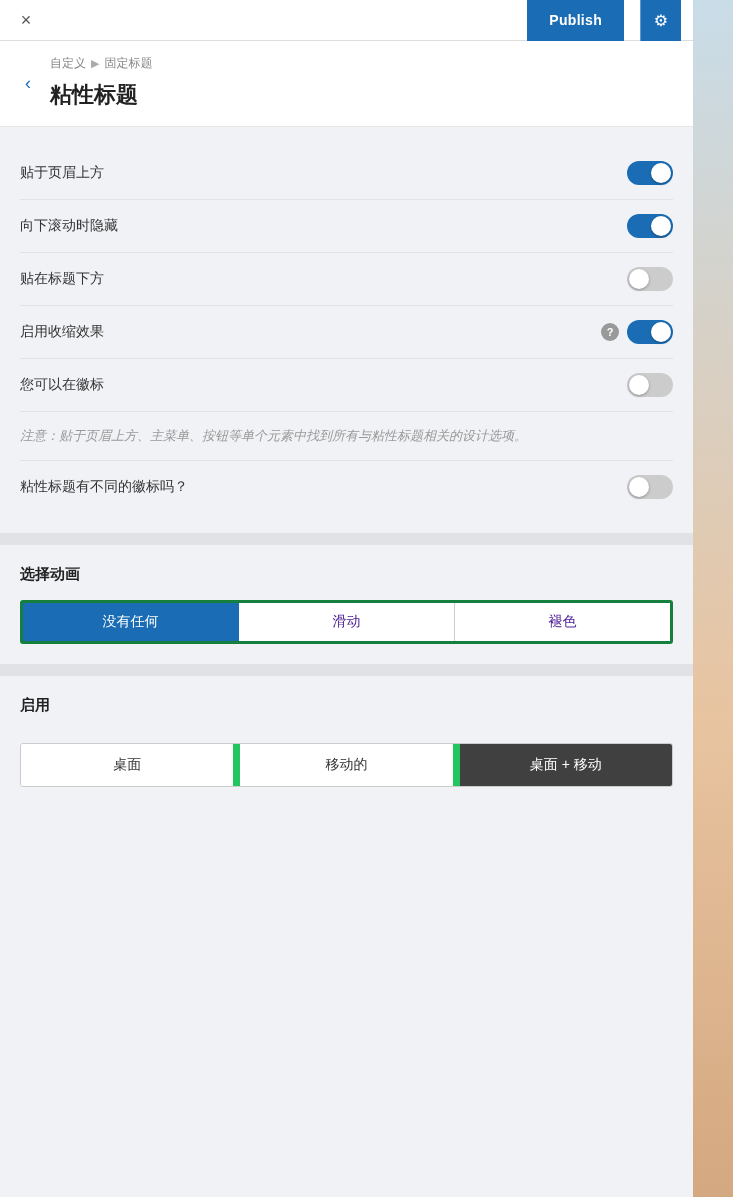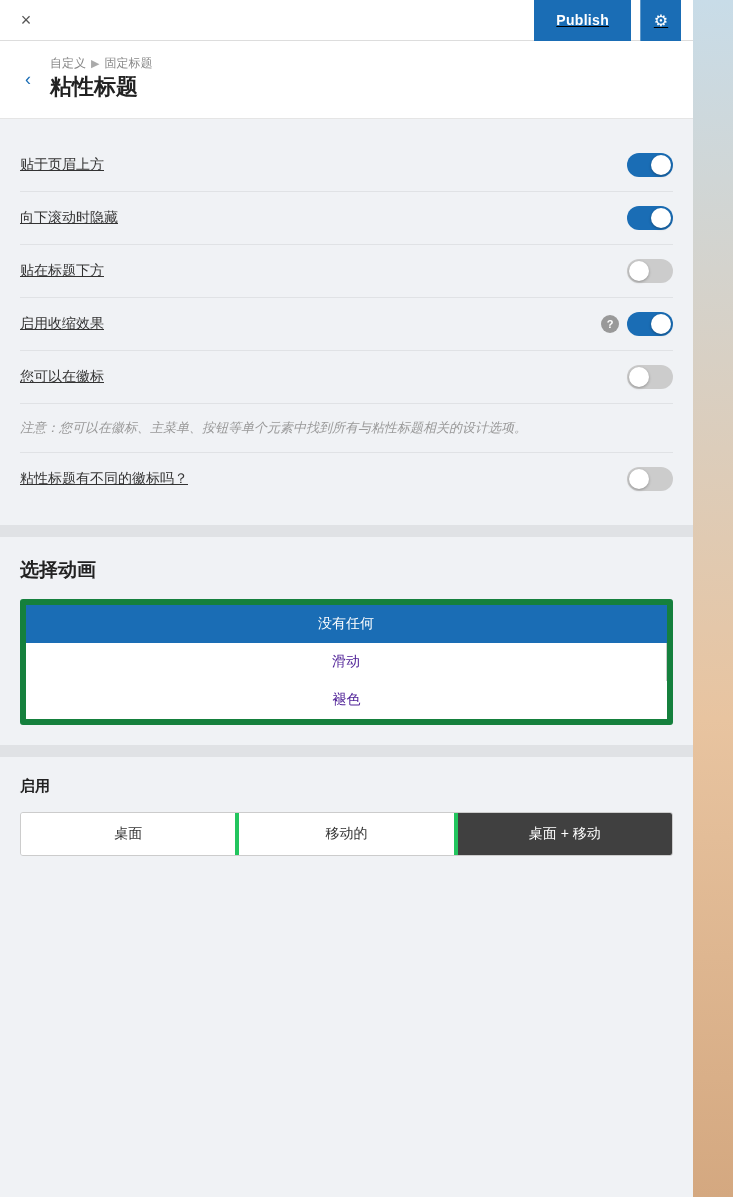--- a/index.html
+++ b/index.html
@@ -51,22 +51,21 @@
       align-items: center;
       justify-content: center;
       cursor: pointer;
       color: #555;
       font-size: 18px;
       font-weight: 300;
     }
 
     .toolbar-right {
       display: flex;
-      gap: 9px;
-      text-decoration: underline;
+      gap: 16px;
     }
 
     .publish-btn {
       background: #1a6db5;
       color: #fff;
       border: none;
       padding: 8px 22px;
       font-size: 14px;
       font-weight: 600;
       cursor: pointer;
@@ -107,21 +106,21 @@
       width: 28px;
       height: 28px;
       display: flex;
       align-items: center;
       justify-content: center;
     }
 
     .breadcrumb-text {
       font-size: 12px;
       color: #888;
-      margin-bottom: 0;
+      margin-bottom: 8px;
       display: flex;
       align-items: center;
       gap: 5px;
     }
 
     .breadcrumb-text .sep {
       color: #aaa;
       font-size: 11px;
     }
 
@@ -148,21 +147,20 @@
       padding: 14px 0;
       border-bottom: 1px solid #e0e2e5;
     }
 
     .toggle-label {
       font-size: 14px;
       color: #333;
       display: flex;
       align-items: center;
       gap: 8px;
-      text-decoration: underline;
     }
 
     .help-icon {
       width: 18px;
       height: 18px;
       border-radius: 50%;
       background: #999;
       color: #fff;
       font-size: 11px;
       display: flex;
@@ -232,33 +230,32 @@
       margin: 0 -20px;
     }
 
     
     .section-block {
       background: #f0f2f5;
       padding: 20px 20px;
     }
 
     .section-title {
-      font-size: 19px;
+      font-size: 15px;
       font-weight: 700;
       color: #222;
       margin-bottom: 16px;
     }
 
     
     .btn-group {
       display: flex;
-      border: 6px solid #15803d;
+      border: 3px solid #15803d;
       border-radius: 3px;
       overflow: hidden;
-      flex-direction: column;
     }
 
     .btn-group-item {
       flex: 1;
       padding: 10px 0;
       text-align: center;
       font-size: 14px;
       cursor: pointer;
       border-right: 1px solid #ccc;
       background: #fff;
@@ -278,37 +275,37 @@
     
     .enable-section {
       background: #f0f2f5;
       padding: 20px 20px;
     }
 
     .enable-title {
       font-size: 15px;
       font-weight: 700;
       color: #222;
-      margin-bottom: 16px;
+      margin-bottom: 28px;
     }
 
     .enable-btn-group {
       display: flex;
       border: 1px solid #ccc;
       border-radius: 3px;
       overflow: hidden;
     }
 
     .enable-btn-item {
       flex: 1;
       padding: 12px 0;
       text-align: center;
       font-size: 14px;
       cursor: pointer;
-      border-right: 4px solid #22c55e;
+      border-right: 7px solid #22c55e;
       background: #fff;
       color: #333;
     }
 
     .enable-btn-item:last-child {
       border-right: none;
     }
 
     .enable-btn-item.active {
       background: #404040;
@@ -385,21 +382,21 @@
 
     <div class="toggle-row">
       <span class="toggle-label">您可以在徽标</span>
       <label class="toggle-switch">
         <div class="toggle-track off">
           <div class="toggle-thumb"></div>
         </div>
       </label>
     </div>
 
-    <div class="note-text">注意：您可以在徽标、主菜单、按钮等单个元素中找到所有与粘性标题相关的设计选项。</div>
+    <div class="note-text">注意：贴于页眉上方、主菜单、按钮等单个元素中找到所有与粘性标题相关的设计选项。</div>
 
     <div class="toggle-row" style="border-bottom: none;">
       <span class="toggle-label">粘性标题有不同的徽标吗？</span>
       <label class="toggle-switch">
         <div class="toggle-track off">
           <div class="toggle-thumb"></div>
         </div>
       </label>
     </div>
 

